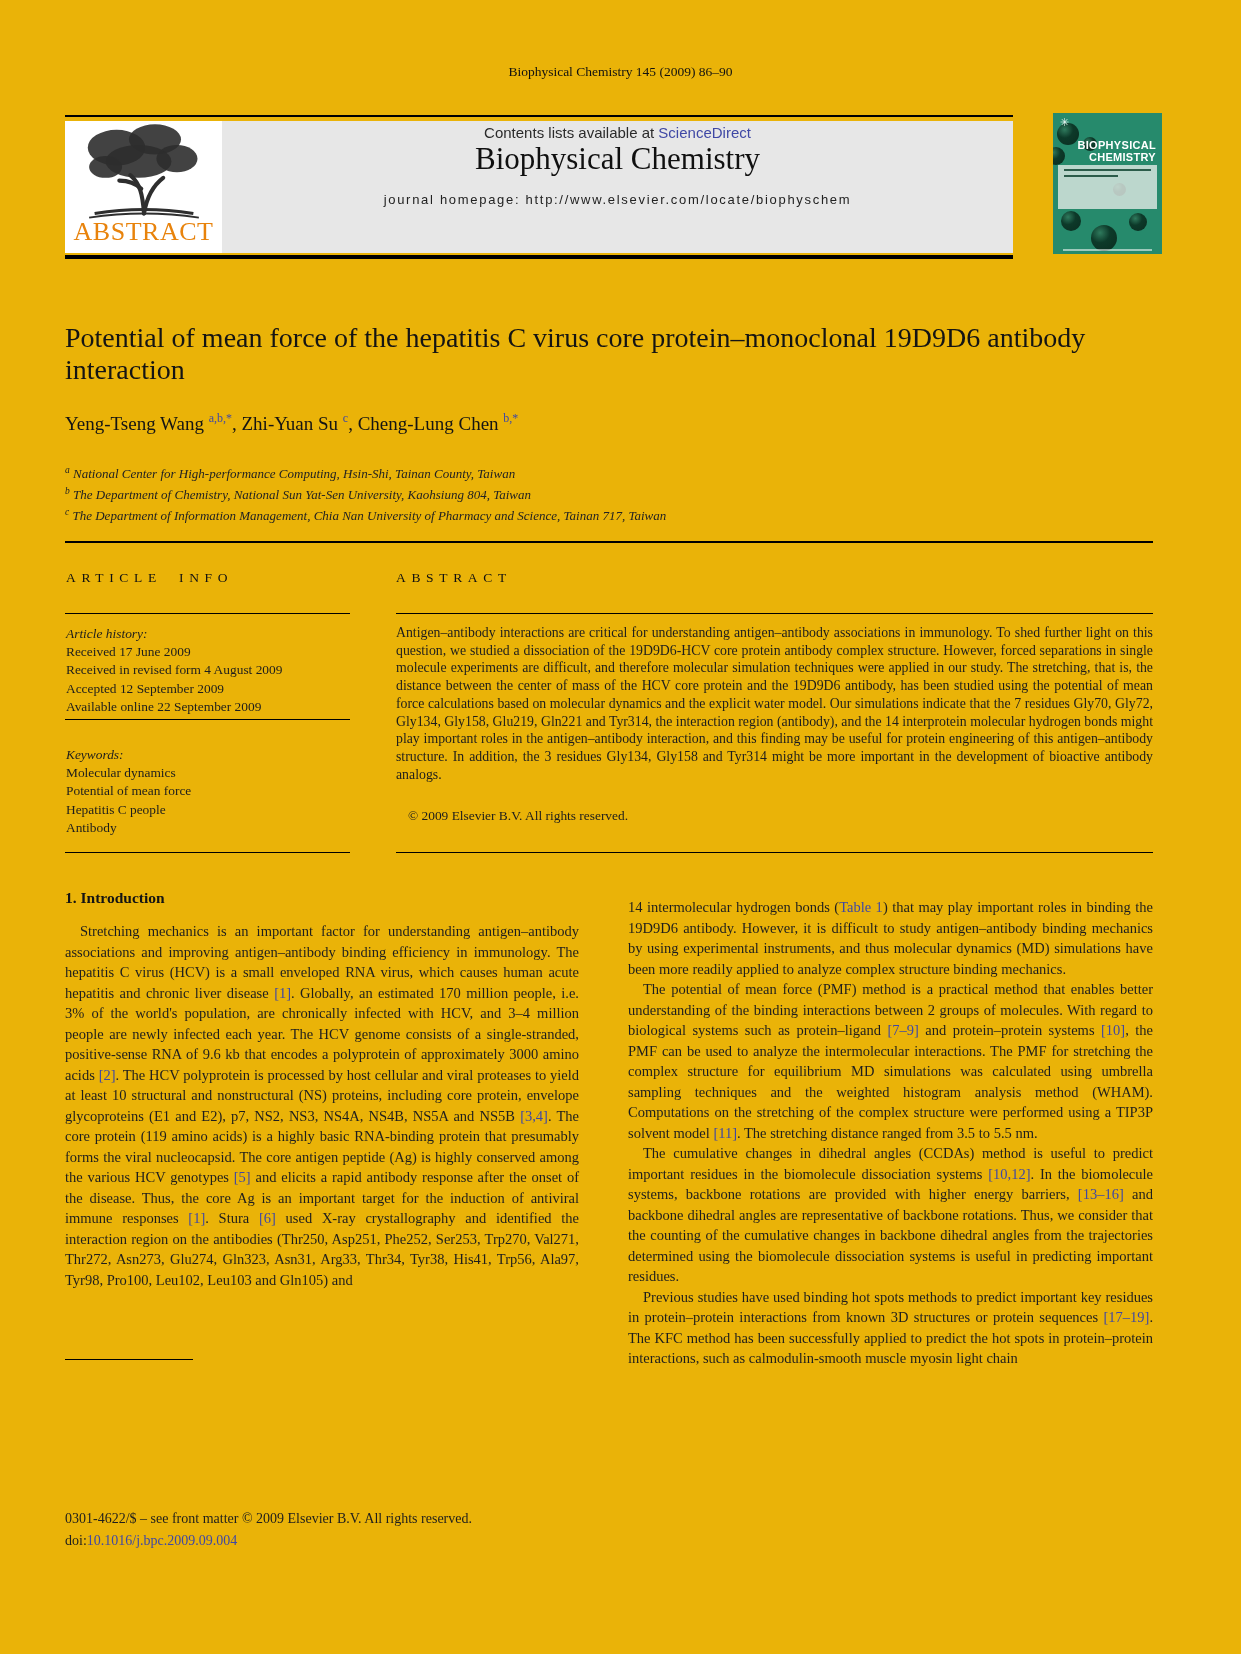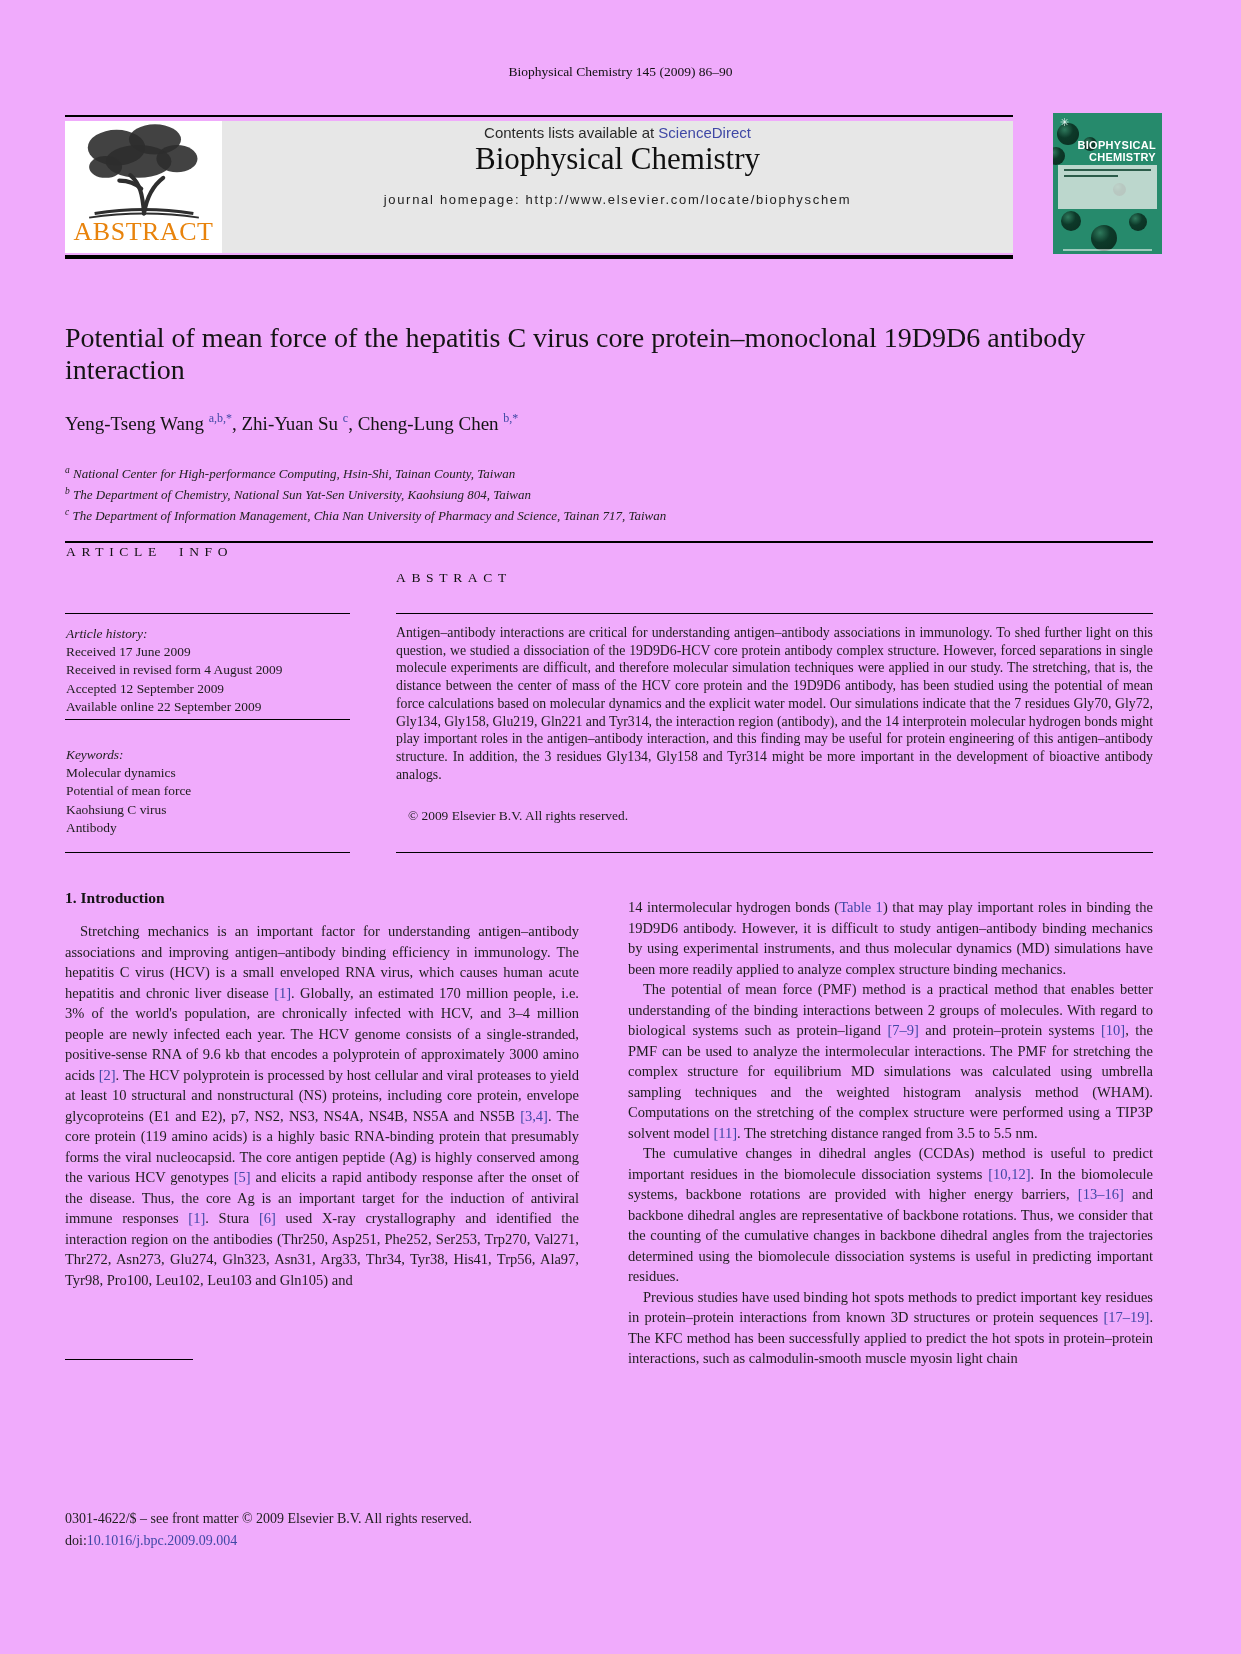--- a/index.html
+++ b/index.html
@@ -1,17 +1,17 @@
 <!DOCTYPE html>
 <html><head>
 <meta charset="utf-8">
 <style>
   html,body{margin:0;padding:0;background:#ffffff;}
   .page{
-    position:relative;width:1241px;height:1654px;margin:0 auto;background:#f0abfc;
+    position:relative;width:1241px;height:1654px;margin:0 auto;background:#eab308;
     font-family:"Liberation Serif", serif;color:#1e1e1e;overflow:hidden;
   }
   .ref-link{color:#3f48a5;}
   .rule{position:absolute;background:#000;}
 
   
   .citation{position:absolute;top:64px;left:0;width:100%;text-align:center;font-size:13.5px;color:#111;}
   .top-thin{top:115px;left:65px;width:948px;height:2px;}
   .logo-box{position:absolute;top:121px;left:65px;width:157px;height:132px;background:#fff;text-align:center;}
   .logo-box svg{display:block;margin:2px auto 0 auto;}
@@ -35,21 +35,21 @@
   
   .article-title{position:absolute;top:322px;left:65px;width:1058px;margin:0;font-size:28px;line-height:32px;font-weight:400;color:#141414;}
   .authors{position:absolute;top:412px;left:65px;font-size:19px;color:#141414;}
   .authors sup{font-size:12px;position:relative;top:-1px;}
   .affils{position:absolute;top:462px;left:65px;font-size:13px;font-style:italic;line-height:17.5px;color:#222;}
   .affils sup{font-size:9.5px;}
 
   
   .rule-full{top:541px;left:65px;width:1088px;height:2px;}
   .block-heading{position:absolute;font-size:13.5px;letter-spacing:.42em;word-spacing:.6em;color:#111;}
-  .info-heading{top:544px;left:66px;text-align:right;}
+  .info-heading{top:570px;left:66px;text-align:right;}
   .abs-heading{top:570px;left:396px;}
   .info-rule-a{top:613px;left:65px;width:285px;height:1px;}
   .info-rule-b{top:719px;left:65px;width:285px;height:1px;}
   .info-rule-c{top:852px;left:65px;width:285px;height:1px;}
   .abs-rule-a{top:613px;left:396px;width:757px;height:1px;}
   .abs-rule-b{top:852px;left:396px;width:757px;height:1px;}
   .info-block{position:absolute;left:66px;width:300px;font-size:13.4px;line-height:18.2px;color:#1d1d1d;}
   .history-block{top:625px;}
   .keywords-block{top:730px;margin-top:16px;}
   .info-label{font-style:italic;}
@@ -160,21 +160,21 @@
     <div>Received 17 June 2009</div>
     <div>Received in revised form 4 August 2009</div>
     <div>Accepted 12 September 2009</div>
     <div>Available online 22 September 2009</div>
   </div>
 
   <div class="info-block keywords-block">
     <div class="info-label">Keywords:</div>
     <div>Molecular dynamics</div>
     <div>Potential of mean force</div>
-    <div>Kaohsiung C virus</div>
+    <div>Hepatitis C people</div>
     <div>Antibody</div>
   </div>
 
   <div class="abstract-text"><span>Antigen–antibody interactions are critical for understanding antigen–antibody associations in immunology. To shed further light on this question, we studied a dissociation of the 19D9D6-HCV core protein antibody complex structure. However, forced separations in single molecule experiments are difficult, and therefore molecular simulation techniques were applied in our study. The stretching, that is, the distance between the center of mass of the HCV core protein and the 19D9D6 antibody, has been studied using the potential of mean force calculations based on molecular dynamics and the explicit water model. Our simulations indicate that the 7 residues Gly70, Gly72, Gly134, Gly158, Glu219, Gln221 and Tyr314, the interaction region (antibody), and the 14 interprotein molecular hydrogen bonds might play important roles in the antigen–antibody interaction, and this finding may be useful for protein engineering of this antigen–antibody structure. In addition, the 3 residues Gly134, Gly158 and Tyr314 might be more important in the development of bioactive antibody analogs.</span></div>
   <div class="abstract-copyright">© 2009 Elsevier B.V. All rights reserved.</div>
 
   <h2 class="intro-heading">1. Introduction</h2>
 
   <div class="col col-left">
     <p class="indent"><span>Stretching mechanics is an important factor for understanding antigen–antibody associations and improving antigen–antibody binding efficiency in immunology. The hepatitis C virus (HCV) is a small enveloped RNA virus, which causes human acute hepatitis and chronic liver disease </span><span class="ref-link">[1]</span><span>. Globally, an estimated 170 million people, i.e. 3% of the world's population, are chronically infected with HCV, and 3–4 million people are newly infected each year. The HCV genome consists of a single-stranded, positive-sense RNA of 9.6 kb that encodes a polyprotein of approximately 3000 amino acids </span><span class="ref-link">[2]</span><span>. The HCV polyprotein is processed by host cellular and viral proteases to yield at least 10 structural and nonstructural (NS) proteins, including core protein, envelope glycoproteins (E1 and E2), p7, NS2, NS3, NS4A, NS4B, NS5A and NS5B </span><span class="ref-link">[3,4]</span><span>. The core protein (119 amino acids) is a highly basic RNA-binding protein that presumably forms the viral nucleocapsid. The core antigen peptide (Ag) is highly conserved among the various HCV genotypes </span><span class="ref-link">[5]</span><span> and elicits a rapid antibody response after the onset of the disease. Thus, the core Ag is an important target for the induction of antiviral immune responses </span><span class="ref-link">[1]</span><span>. Stura </span><span class="ref-link">[6]</span><span> used X-ray crystallography and identified the interaction region on the antibodies (Thr250, Asp251, Phe252, Ser253, Trp270, Val271, Thr272, Asn273, Glu274, Gln323, Asn31, Arg33, Thr34, Tyr38, His41, Trp56, Ala97, Tyr98, Pro100, Leu102, Leu103 and Gln105) and</span></p>

